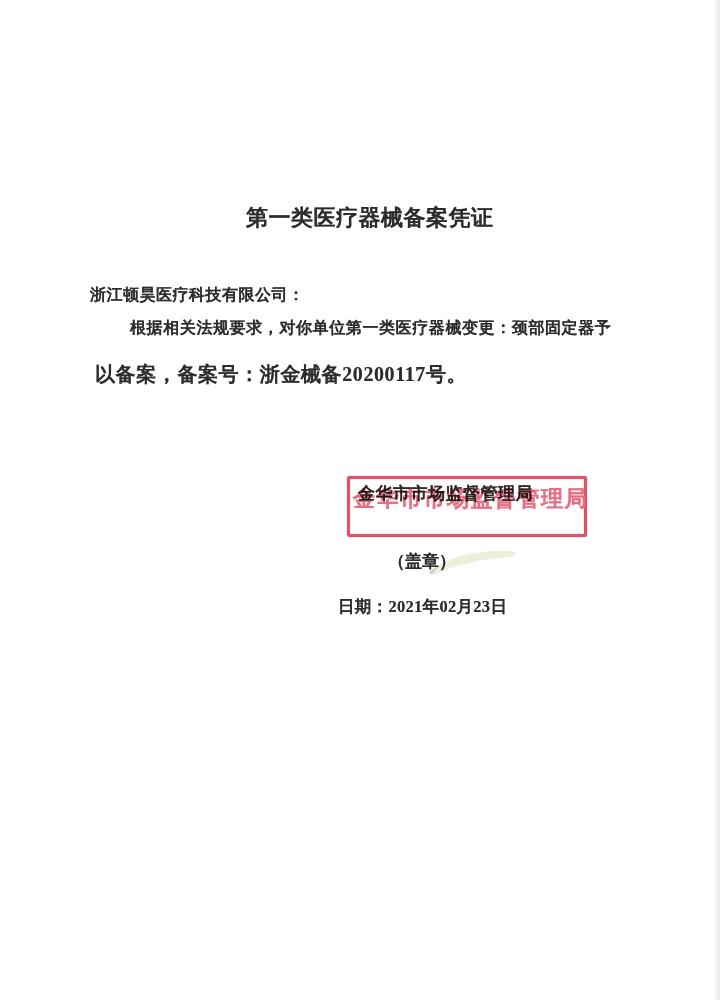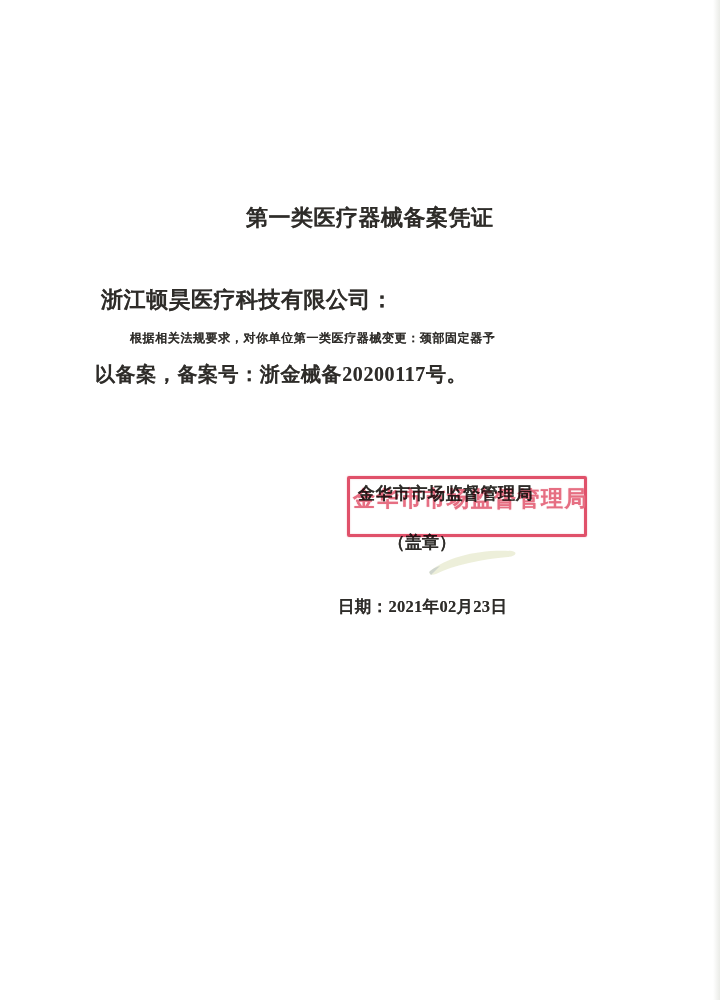--- a/index.html
+++ b/index.html
@@ -25,31 +25,31 @@
   .doc-title {
     position: absolute;
     left: 246px;
     top: 203px;
     font-size: 22px;
     font-weight: 700;
     letter-spacing: 0.5px;
   }
   .recipient {
     position: absolute;
-    left: 101px;
+    left: 90px;
     top: 285px;
-    font-size: 22px;
+    font-size: 16px;
     font-weight: 600;
     letter-spacing: 0.5px;
   }
   .body-line-1 {
     position: absolute;
     left: 130px;
-    top: 330px;
-    font-size: 12px;
+    top: 318px;
+    font-size: 16px;
     font-weight: 600;
     letter-spacing: 0.6px;
   }
   .body-line-2 {
     position: absolute;
     left: 95px;
     top: 361px;
     font-size: 20px;
     font-weight: 600;
     letter-spacing: 0.6px;
@@ -59,21 +59,21 @@
     left: 358px;
     top: 482px;
     font-size: 17px;
     font-weight: 700;
     letter-spacing: 0.5px;
     z-index: 2;
   }
   .seal-note {
     position: absolute;
     left: 388px;
-    top: 531px;
+    top: 550px;
     font-size: 17px;
     font-weight: 700;
     z-index: 2;
     text-align: right;
   }
   .date-line {
     position: absolute;
     left: 338px;
     top: 573px;
     font-size: 16.5px;

